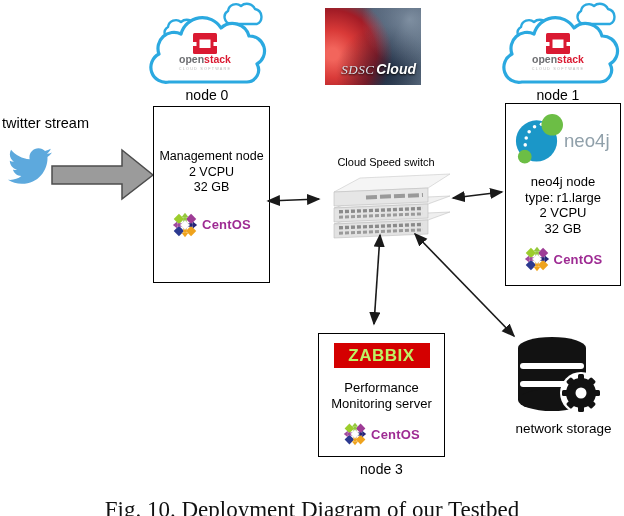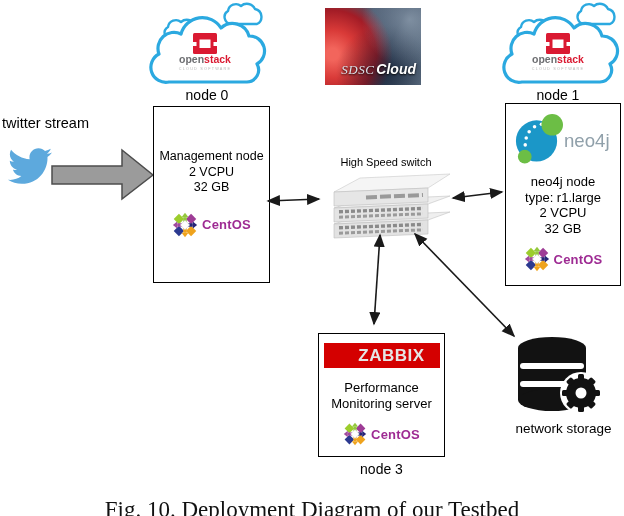--- a/index.html
+++ b/index.html
@@ -45,22 +45,22 @@
   #node1-label{left:496px;top:87px;width:124px;}
   #node3-label{left:318px;top:461px;width:127px;}
   #switch-label{left:322px;top:156px;width:128px;font-size:11px;}
   #storage-label{left:503px;top:421px;width:121px;font-size:13.5px;}
   #twitter-label{left:2px;top:115px;font-size:14.5px;}
 
   
   .zabbix-banner{
     margin-top:9px;width:96px;height:25px;
     background:var(--zabbix-red,#D40000);
-    color:#e5e5e5;font-weight:bold;font-size:17px;letter-spacing:.5px;
-    display:flex;align-items:center;justify-content:center;padding-left:20px;
+    color:#bef264;font-weight:bold;font-size:17px;letter-spacing:.5px;
+    display:flex;align-items:center;justify-content:center;
   }
 
   
   #sdsc-img{
     left:325px;top:8px;width:96px;height:77px;
     background:
       radial-gradient(circle at 88% 15%, rgba(175,190,205,.6), rgba(175,190,205,0) 45%),
       radial-gradient(circle at 62% 85%, rgba(15,25,45,.55), rgba(15,25,45,0) 55%),
       radial-gradient(circle at 8% 60%, #f2655c 6%, #d93a38 24%, #a31c26 44%, rgba(120,20,30,0) 60%),
       linear-gradient(115deg, #6b4046 0%, #49596f 38%, #2f4158 62%, #5d6f82 100%);
@@ -159,21 +159,21 @@
     <div>32 GB</div>
   </div>
   <div class="centos-row">
     <svg width="26" height="26">
         <use href="#centos-icon"></use>
       </svg>
     <span class="centos-word">CentOS</span>
   </div>
 </div>
 
-<div class="abs ctr node-label" id="switch-label">High Speed switch</div>
+<div class="abs ctr node-label" id="switch-label">Cloud Speed switch</div>
 <svg class="abs" style="left:326px;top:172px" width="124" height="70" viewBox="0 0 124 70">
 
   <g>
     <polygon points="8,52 32,44 124,40 102,48" fill="#EFEFEF" stroke="#C2C2C2" stroke-width=".6"></polygon>
     <polygon points="8,52 102,48 102,62 8,66" fill="#E2E2E2" stroke="#BDBDBD" stroke-width=".6"></polygon>
     <line x1="13" y1="55.8" x2="97" y2="52.4" stroke="#8A8A8A" stroke-width="3.4" stroke-dasharray="4 2"></line>
     <line x1="13" y1="61.2" x2="97" y2="57.8" stroke="#9A9A9A" stroke-width="3" stroke-dasharray="4 2"></line>
   </g>
 
   <g>

